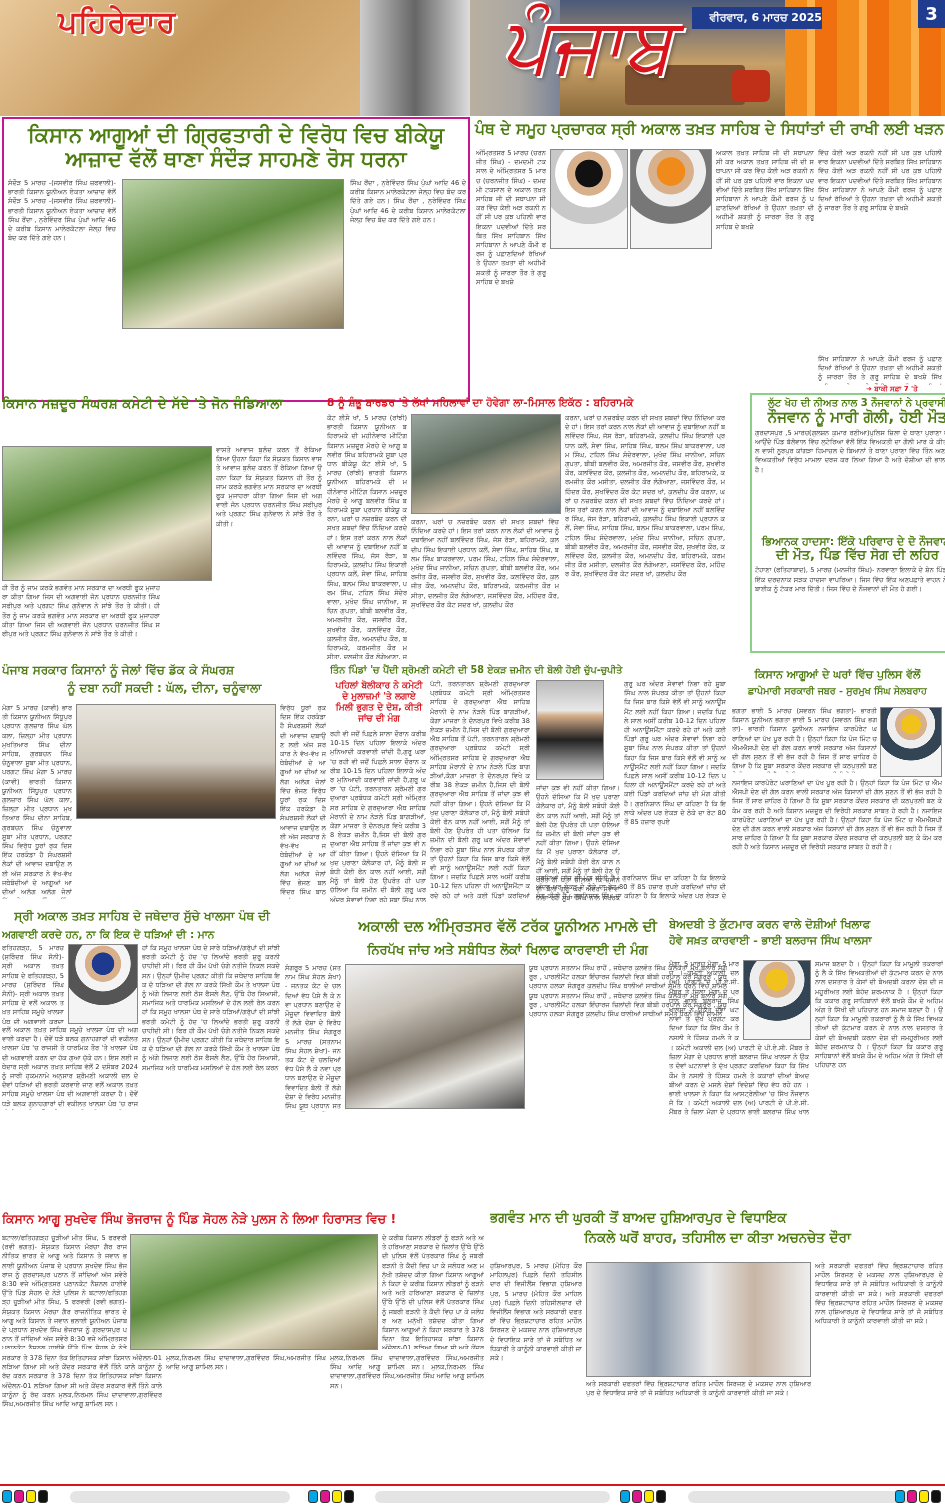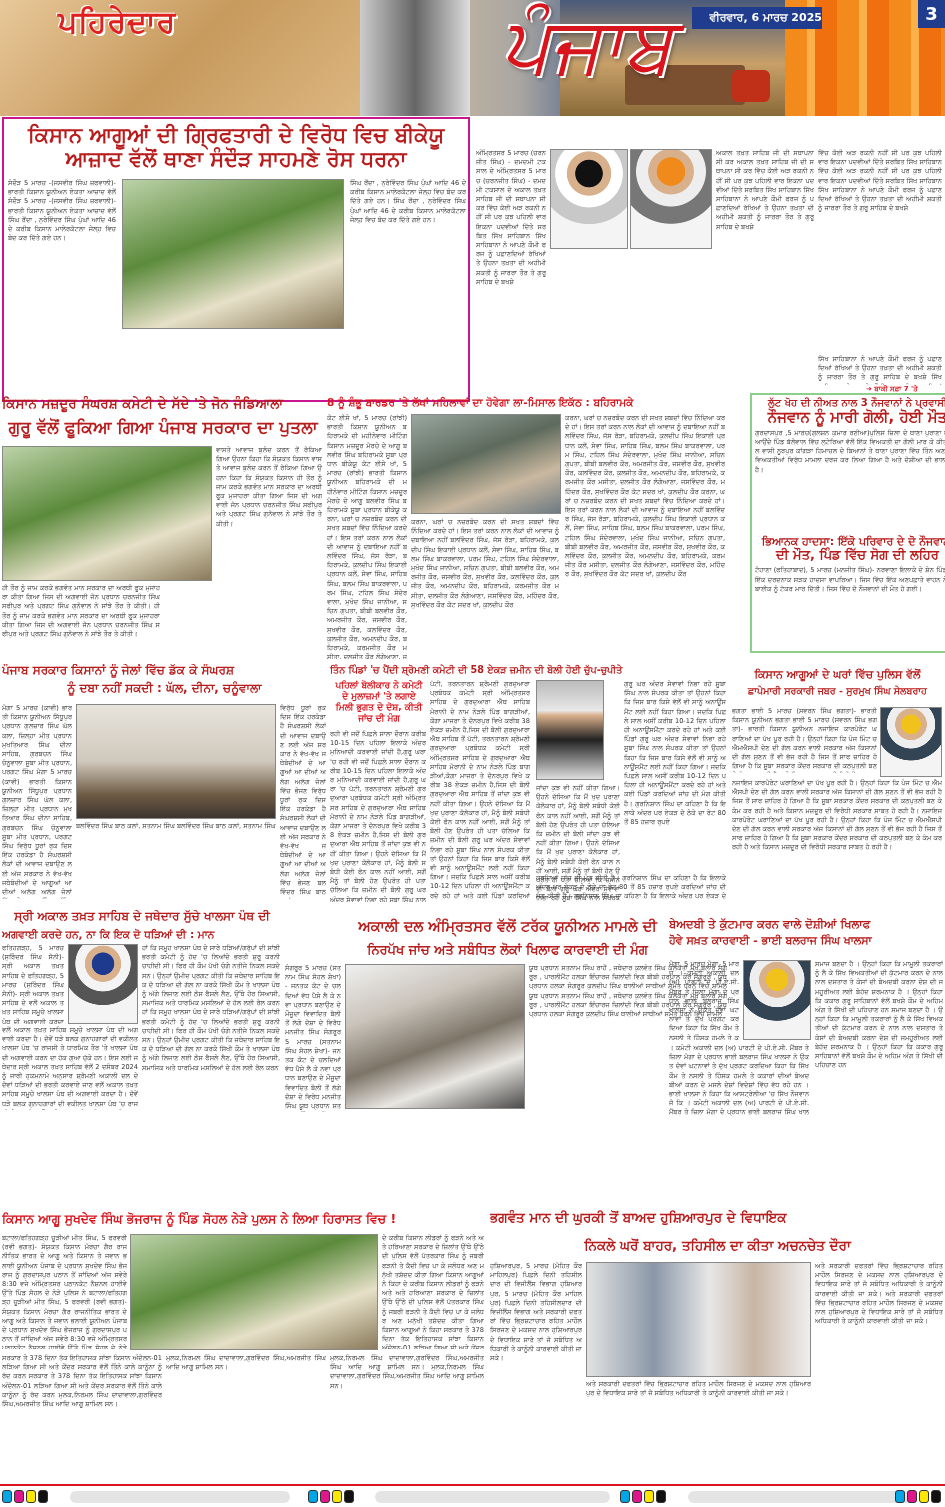--- a/index.html
+++ b/index.html
@@ -12,21 +12,21 @@
 .paper-name{position:absolute;left:58px;top:4px;font-size:30px;font-weight:bold;color:#e0201e;text-shadow:2px 2px 0 #fff,-1px -1px 0 #fff;letter-spacing:1px}
 .section-name{position:absolute;left:500px;top:0;font-family:"DejaVu Serif",serif;font-size:78px;color:#d8141c;font-style:italic;text-shadow:2px 2px 0 #fff,-2px -2px 0 #fff,3px 3px 4px rgba(0,0,0,.4)}
 .date-box{position:absolute;left:692px;top:7px;width:130px;height:22px;background:#1f3c8e;color:#fff;font-size:11px;font-weight:bold;text-align:right;line-height:22px}
 .page-no{position:absolute;left:918px;top:0;width:27px;height:28px;background:#1f3c8e;color:#fff;font-size:18px;font-weight:bold;text-align:center;line-height:28px}
 .tractor{position:absolute;left:625px;top:65px;width:120px;height:40px;background:#7a5030;border-radius:4px}
 .tractor:after{content:"";position:absolute;right:-25px;top:5px;width:38px;height:32px;background:#c03018;border-radius:6px}
 
 .story{position:absolute;overflow:hidden}
 .boxed{border:2px solid #c8168f}
 .boxed-green{border:2px solid #8ccf8a}
-.hl{font-weight:bold;color:#b91c1c;text-align:center;line-height:1.15}
+.hl{font-weight:bold;color:#4d7c0f;text-align:center;line-height:1.15}
 .hl-red{color:#d8141c}
 .body{font-size:6.6px;line-height:9.2px;color:#333;text-align:justify;word-break:break-all}
 .col{position:absolute;overflow:hidden}
 .photo{position:absolute;background:linear-gradient(160deg,#9aa7a0,#5d6a5c 40%,#c9b8a0 70%,#6d7a82);border:1px solid #888}
 .photo.green{background:linear-gradient(160deg,#bcd2a8,#5c8a3c 40%,#e6e0c8 70%,#8a7a5a)}
 .photo.room{background:linear-gradient(180deg,#e8e4dc,#cfc8bc 50%,#6d5a44 80%,#3d3530)}
 .photo.portrait{background:radial-gradient(circle at 50% 35%,#d9b08c 0 18%,#eee 19% 22%,#f0f0f0 23%)}
 .photo.portrait.orange{background:radial-gradient(circle at 50% 22%,#f08a1a 0 16%,#d9b08c 17% 26%,#eee 27% 40%,#777 41% 60%,#f4f4f4 61%)}
 .photo.portrait.yellow{background:radial-gradient(circle at 50% 24%,#f2c21c 0 16%,#d9b08c 17% 26%,#eee 27% 40%,#345 41% 60%,#f4f4f4 61%)}
 .photo.portrait.blue{background:radial-gradient(circle at 50% 24%,#1d3a8e 0 16%,#d9b08c 17% 26%,#f4f4f4 27% 40%,#555 41% 60%,#f4f4f4 61%)}
@@ -56,32 +56,32 @@
 <article class="story boxed" style="left:2px;top:117px;width:468px;height:285px">
   <div class="hl" style="font-size:21px;margin-top:4px">ਕਿਸਾਨ ਆਗੂਆਂ ਦੀ ਗ੍ਰਿਫਤਾਰੀ ਦੇ ਵਿਰੋਧ ਵਿਚ ਬੀਕੇਯੂ</div>
   <div class="hl" style="font-size:21px">ਆਜ਼ਾਦ ਵੱਲੋਂ ਥਾਣਾ ਸੰਦੌੜ ਸਾਹਮਣੇ ਰੋਸ ਧਰਨਾ</div>
   <div class="col body" style="left:4px;top:60px;width:108px;height:160px">ਸੰਦੌੜ 5 ਮਾਰਚ -(ਜਸਵੀਰ ਸਿੰਘ ਜ਼ਫਵਾਲੀ)- ਭਾਰਤੀ ਕਿਸਾਨ ਯੂਨੀਅਨ ਏਕਤਾ ਆਜ਼ਾਦ ਵੱਲੋਂ ਸੰਦੌੜ 5 ਮਾਰਚ -(ਜਸਵੀਰ ਸਿੰਘ ਜ਼ਫਵਾਲੀ)- ਭਾਰਤੀ ਕਿਸਾਨ ਯੂਨੀਅਨ ਏਕਤਾ ਆਜ਼ਾਦ ਵੱਲੋਂ ਸਿੰਘ ਰੋਂਦਾ , ਨੁਰੇਵਿੰਦਰ ਸਿੰਘ ਪੁੰਘਾਂ ਆਦਿ 46 ਦੇ ਕਰੀਬ ਕਿਸਾਨ ਮਾਲੇਰਕੋਟਲਾ ਜੇਲ੍ਹ ਵਿਚ ਬੰਦ ਕਰ ਦਿੱਤੇ ਗਏ ਹਨ।</div>
   <div class="photo green" style="left:118px;top:60px;width:222px;height:150px"></div>
   <div class="col body" style="left:346px;top:60px;width:116px;height:160px">ਸਿੰਘ ਰੋਂਦਾ , ਨੁਰੇਵਿੰਦਰ ਸਿੰਘ ਪੁੰਘਾਂ ਆਦਿ 46 ਦੇ ਕਰੀਬ ਕਿਸਾਨ ਮਾਲੇਰਕੋਟਲਾ ਜੇਲ੍ਹ ਵਿਚ ਬੰਦ ਕਰ ਦਿੱਤੇ ਗਏ ਹਨ। ਸਿੰਘ ਰੋਂਦਾ , ਨੁਰੇਵਿੰਦਰ ਸਿੰਘ ਪੁੰਘਾਂ ਆਦਿ 46 ਦੇ ਕਰੀਬ ਕਿਸਾਨ ਮਾਲੇਰਕੋਟਲਾ ਜੇਲ੍ਹ ਵਿਚ ਬੰਦ ਕਰ ਦਿੱਤੇ ਗਏ ਹਨ।</div>
   <div class="col body" style="left:4px;top:215px;width:458px;height:64px"></div>
 </article>
 
 <article class="story" style="left:474px;top:117px;width:471px;height:285px">
+  <div class="hl" style="font-size:15.5px;margin-top:4px;white-space:nowrap">ਪੰਥ ਦੇ ਸਮੂਹ ਪ੍ਰਚਾਰਕ ਸ੍ਰੀ ਅਕਾਲ ਤਖ਼ਤ ਸਾਹਿਬ ਦੇ ਸਿਧਾਂਤਾਂ ਦੀ ਰਾਖੀ ਲਈ ਖੜਨ</div>
   <div class="col body" style="left:2px;top:32px;width:70px;height:240px">ਅੰਮ੍ਰਿਤਸਰ 5 ਮਾਰਚ (ਚਰਨਜੀਤ ਸਿੰਘ) - ਦਮਦਮੀ ਟਕਸਾਲ ਦੇ ਅੰਮ੍ਰਿਤਸਰ 5 ਮਾਰਚ (ਚਰਨਜੀਤ ਸਿੰਘ) - ਦਮਦਮੀ ਟਕਸਾਲ ਦੇ ਅਕਾਲ ਤਖ਼ਤ ਸਾਹਿਬ ਜੀ ਦੀ ਸਥਾਪਨਾ ਸੀ ਕਰ ਵਿੱਚ ਕੋਈ ਅੜ ਰਕਨੀ ਨਹੀਂ ਸੀ ਪਰ ਕੁਝ ਪਹਿਲੀ ਵਾਰ ਇਕਨਾ ਪਦਵੀਆਂ ਦਿੱਤੇ ਸਰਬਿਤ ਸਿੱਖ ਸਾਹਿਬਾਨ ਸਿੱਖ ਸਾਹਿਬਾਨਾ ਨੇ ਆਪਣੇ ਕੌਮੀ ਫਰਜ ਨੂੰ ਪਛਾਣਦਿਆਂ ਰੱਖਿਆਂ ਤੇ ਉਹਨਾ ਤਖ਼ਤਾ ਦੀ ਅਹੀਮੀ ਸ਼ਕਤੀ ਨੂੰ ਜਾਰਰਾ ਤੌਰ ਤੇ ਗੁਰੂ ਸਾਹਿਬ ਦੇ ਬਖਸ਼ੇ</div>
   <div class="photo portrait black" style="left:76px;top:32px;width:78px;height:100px"></div>
   <div class="photo portrait orange" style="left:156px;top:32px;width:82px;height:100px"></div>
   <div class="col body" style="left:242px;top:32px;width:98px;height:240px">ਅਕਾਲ ਤਖ਼ਤ ਸਾਹਿਬ ਜੀ ਦੀ ਸਥਾਪਨਾ ਸੀ ਕਰ ਅਕਾਲ ਤਖ਼ਤ ਸਾਹਿਬ ਜੀ ਦੀ ਸਥਾਪਨਾ ਸੀ ਕਰ ਵਿੱਚ ਕੋਈ ਅੜ ਰਕਨੀ ਨਹੀਂ ਸੀ ਪਰ ਕੁਝ ਪਹਿਲੀ ਵਾਰ ਇਕਨਾ ਪਦਵੀਆਂ ਦਿੱਤੇ ਸਰਬਿਤ ਸਿੱਖ ਸਾਹਿਬਾਨ ਸਿੱਖ ਸਾਹਿਬਾਨਾ ਨੇ ਆਪਣੇ ਕੌਮੀ ਫਰਜ ਨੂੰ ਪਛਾਣਦਿਆਂ ਰੱਖਿਆਂ ਤੇ ਉਹਨਾ ਤਖ਼ਤਾ ਦੀ ਅਹੀਮੀ ਸ਼ਕਤੀ ਨੂੰ ਜਾਰਰਾ ਤੌਰ ਤੇ ਗੁਰੂ ਸਾਹਿਬ ਦੇ ਬਖਸ਼ੇ</div>
   <div class="col body" style="left:344px;top:32px;width:124px;height:218px">ਵਿੱਚ ਕੋਈ ਅੜ ਰਕਨੀ ਨਹੀਂ ਸੀ ਪਰ ਕੁਝ ਪਹਿਲੀ ਵਾਰ ਇਕਨਾ ਪਦਵੀਆਂ ਦਿੱਤੇ ਸਰਬਿਤ ਸਿੱਖ ਸਾਹਿਬਾਨ ਵਿੱਚ ਕੋਈ ਅੜ ਰਕਨੀ ਨਹੀਂ ਸੀ ਪਰ ਕੁਝ ਪਹਿਲੀ ਵਾਰ ਇਕਨਾ ਪਦਵੀਆਂ ਦਿੱਤੇ ਸਰਬਿਤ ਸਿੱਖ ਸਾਹਿਬਾਨ ਸਿੱਖ ਸਾਹਿਬਾਨਾ ਨੇ ਆਪਣੇ ਕੌਮੀ ਫਰਜ ਨੂੰ ਪਛਾਣਦਿਆਂ ਰੱਖਿਆਂ ਤੇ ਉਹਨਾ ਤਖ਼ਤਾ ਦੀ ਅਹੀਮੀ ਸ਼ਕਤੀ ਨੂੰ ਜਾਰਰਾ ਤੌਰ ਤੇ ਗੁਰੂ ਸਾਹਿਬ ਦੇ ਬਖਸ਼ੇ</div>
   <div class="col body" style="left:344px;top:238px;width:124px;height:30px">ਸਿੱਖ ਸਾਹਿਬਾਨਾ ਨੇ ਆਪਣੇ ਕੌਮੀ ਫਰਜ ਨੂੰ ਪਛਾਣਦਿਆਂ ਰੱਖਿਆਂ ਤੇ ਉਹਨਾ ਤਖ਼ਤਾ ਦੀ ਅਹੀਮੀ ਸ਼ਕਤੀ ਨੂੰ ਜਾਰਰਾ ਤੌਰ ਤੇ ਗੁਰੂ ਸਾਹਿਬ ਦੇ ਬਖਸ਼ੇ ਸਿੱਖ ਸਾਹਿਬਾਨਾ ਨੇ ਆਪਣੇ ਕੌਮੀ ਫਰਜ ਨੂੰ ਪਛਾਣਦਿਆਂ ਰੱਖਿਆਂ ਤੇ ਉਹਨਾ ਤਖ਼ਤਾ ਦੀ ਅਹੀਮੀ ਸ਼ਕਤੀ ਨੂੰ ਜਾਰਰਾ ਤੌਰ ਤੇ ਗੁਰੂ ਸਾਹਿਬ ਦੇ ਬਖਸ਼ੇ</div>
   <div class="cont" style="position:absolute;left:392px;top:268px">➜ <span>ਬਾਕੀ ਸਫ਼ਾ 7 'ਤੇ</span></div>
 </article>
 
 <article class="story" style="left:2px;top:396px;width:322px;height:265px">
   <div class="hl" style="font-size:13.5px;text-align:left;white-space:nowrap">ਕਿਸਾਨ ਮਜ਼ਦੂਰ ਸੰਘਰਸ਼ ਕਮੇਟੀ ਦੇ ਸੱਦੇ 'ਤੇ ਜੋਨ ਜੰਡਿਆਲਾ</div>
-  <div class="hl" style="font-size:17px;margin-top:6px">ਗੁਰੂ ਵੱਲੋਂ ਫੂਕਿਆ ਗਿਆ ਪੰਜਾਬ ਸਰਕਾਰ ਦਾ ਪੁਤਲਾ</div>
   <div class="photo green" style="left:0;top:50px;width:210px;height:135px"></div>
   <div class="col body" style="left:214px;top:50px;width:106px;height:135px">ਵਾਸਤੇ ਆਵਾਜ ਬੁਲੰਦ ਕਰਨ ਤੋਂ ਰੋਕਿਆ ਗਿਆ ਉਹਨਾ ਕਿਹਾ ਕਿ ਸੰਯੁਕਤ ਕਿਸਾਨ ਵਾਸਤੇ ਆਵਾਜ ਬੁਲੰਦ ਕਰਨ ਤੋਂ ਰੋਕਿਆ ਗਿਆ ਉਹਨਾ ਕਿਹਾ ਕਿ ਸੰਯੁਕਤ ਕਿਸਾਨ ਹੀ ਤੌਰ ਨੂੰ ਜਾਮ ਕਰਕੇ ਭਗਵੰਤ ਮਾਨ ਸਰਕਾਰ ਦਾ ਅਰਥੀ ਫੂਕ ਮੁਜਾਹਰਾ ਕੀਤਾ ਗਿਆ ਜਿਸ ਦੀ ਅਗਵਾਈ ਜੋਨ ਪ੍ਰਧਾਨ ਚਰਨਜੀਤ ਸਿੰਘ ਸਫੀਪੁਰ ਅਤੇ ਪ੍ਰਗਟ ਸਿੰਘ ਗੁਨੋਵਾਲ ਨੇ ਸਾਂਝੇ ਤੌਰ ਤੇ ਕੀਤੀ।</div>
   <div class="col body" style="left:0;top:188px;width:158px;height:75px">ਹੀ ਤੌਰ ਨੂੰ ਜਾਮ ਕਰਕੇ ਭਗਵੰਤ ਮਾਨ ਸਰਕਾਰ ਦਾ ਅਰਥੀ ਫੂਕ ਮੁਜਾਹਰਾ ਕੀਤਾ ਗਿਆ ਜਿਸ ਦੀ ਅਗਵਾਈ ਜੋਨ ਪ੍ਰਧਾਨ ਚਰਨਜੀਤ ਸਿੰਘ ਸਫੀਪੁਰ ਅਤੇ ਪ੍ਰਗਟ ਸਿੰਘ ਗੁਨੋਵਾਲ ਨੇ ਸਾਂਝੇ ਤੌਰ ਤੇ ਕੀਤੀ। ਹੀ ਤੌਰ ਨੂੰ ਜਾਮ ਕਰਕੇ ਭਗਵੰਤ ਮਾਨ ਸਰਕਾਰ ਦਾ ਅਰਥੀ ਫੂਕ ਮੁਜਾਹਰਾ ਕੀਤਾ ਗਿਆ ਜਿਸ ਦੀ ਅਗਵਾਈ ਜੋਨ ਪ੍ਰਧਾਨ ਚਰਨਜੀਤ ਸਿੰਘ ਸਫੀਪੁਰ ਅਤੇ ਪ੍ਰਗਟ ਸਿੰਘ ਗੁਨੋਵਾਲ ਨੇ ਸਾਂਝੇ ਤੌਰ ਤੇ ਕੀਤੀ।</div>
   <div class="col body" style="left:164px;top:188px;width:156px;height:75px"></div>
 </article>
 
 <article class="story" style="left:327px;top:396px;width:400px;height:265px">
   <div class="hl hl-red" style="font-size:10.5px;text-align:left;white-space:nowrap">8 ਨੂੰ ਸ਼ੰਭੂ ਬਾਰਡਰ 'ਤੇ ਲੱਖਾਂ ਮਹਿਲਾਵਾਂ ਦਾ ਹੋਵੇਗਾ ਲਾ-ਮਿਸਾਲ ਇਕੱਠ : ਬਹਿਰਾਮਕੇ</div>
   <div class="col body" style="left:0;top:18px;width:80px;height:245px">ਕੋਟ ਈਸੇ ਖਾਂ, 5 ਮਾਰਚ (ਰਾਂਝੀ) ਭਾਰਤੀ ਕਿਸਾਨ ਯੂਨੀਅਨ ਬਹਿਰਾਮਕੇ ਦੀ ਮਹੀਨੇਵਾਰ ਮੀਟਿੰਗ ਕਿਸਾਨ ਮਜ਼ਦੂਰ ਮੋਰਚੇ ਦੇ ਆਗੂ ਬਲਵੀਰ ਸਿੰਘ ਬਹਿਰਾਮਕੇ ਸੂਬਾ ਪ੍ਰਧਾਨ ਬੀਕੇਯੂ ਕੋਟ ਈਸੇ ਖਾਂ, 5 ਮਾਰਚ (ਰਾਂਝੀ) ਭਾਰਤੀ ਕਿਸਾਨ ਯੂਨੀਅਨ ਬਹਿਰਾਮਕੇ ਦੀ ਮਹੀਨੇਵਾਰ ਮੀਟਿੰਗ ਕਿਸਾਨ ਮਜ਼ਦੂਰ ਮੋਰਚੇ ਦੇ ਆਗੂ ਬਲਵੀਰ ਸਿੰਘ ਬਹਿਰਾਮਕੇ ਸੂਬਾ ਪ੍ਰਧਾਨ ਬੀਕੇਯੂ ਕਰਨਾ, ਘਰਾਂ ਚ ਨਜ਼ਰਬੰਦ ਕਰਨ ਦੀ ਸਖਤ ਸ਼ਬਦਾਂ ਵਿੱਚ ਨਿੰਦਿਆ ਕਰਦੇ ਹਾਂ। ਇਸ ਤਰਾਂ ਕਰਨ ਨਾਲ ਲੋਕਾਂ ਦੀ ਆਵਾਜ ਨੂੰ ਦਬਾਇਆ ਨਹੀਂ ਬਲਵਿੰਦਰ ਸਿੰਘ, ਜੱਸ ਰੋੜਾ, ਬਹਿਰਾਮਕੇ, ਕੁਲਦੀਪ ਸਿੰਘ ਇਕਾਈ ਪ੍ਰਧਾਨ ਕਲੋਂ, ਸੇਵਾ ਸਿੰਘ, ਸਾਹਿਬ ਸਿੰਘ, ਬਲਮ ਸਿੰਘ ਬਾਕਰਵਾਲਾ, ਪਰਮ ਸਿੰਘ, ਟਹਿਲ ਸਿੰਘ ਸੰਦੇਰਵਾਲਾ, ਮੁਖੰਦ ਸਿੰਘ ਜਾਨੀਆ, ਸਚਿਨ ਗੁਪਤਾ, ਬੀਬੀ ਬਲਵੀਰ ਕੌਰ, ਅਮਰਜੀਤ ਕੌਰ, ਜਸਵੀਰ ਕੌਰ, ਸੁਖਵੀਰ ਕੌਰ, ਕਲਵਿੰਦਰ ਕੌਰ, ਕੁਲਜੀਤ ਕੌਰ, ਅਮਨਦੀਪ ਕੌਰ, ਬਹਿਰਾਮਕੇ, ਕਰਮਜੀਤ ਕੌਰ ਮਸੀਤਾ, ਦਲਜੀਤ ਕੌਰ ਲੰਗੇਆਣਾ, ਜਸਵਿੰਦਰ ਕੌਰ, ਮਹਿੰਦਰ ਕੌਰ, ਸੁਖਵਿੰਦਰ ਕੌਰ ਕੋਟ ਸਦਰ ਖਾਂ, ਕੁਲਦੀਪ ਕੌਰ</div>
   <div class="photo" style="left:84px;top:18px;width:150px;height:100px"></div>
@@ -101,21 +101,20 @@
     <div class="body" style="padding:3px;height:75px;overflow:hidden"><span>ਟੋਹਾਣਾ (ਫਤਿਹਾਬਾਦ), 5 ਮਾਰਚ (ਮਨਜੀਤ ਸਿੰਘ)- ਨਰਵਾਣਾ ਇਲਾਕੇ ਦੇ ਸ਼ੇਨ ਪਿੰਡ ਵਿੱਚ ਇੱਕ ਦਰਦਨਾਕ ਸੜਕ ਹਾਦਸਾ ਵਾਪਰਿਆ। ਜਿਸ ਵਿੱਚ ਇੱਕ ਅਣਪਛਾਤੇ ਵਾਹਨ ਨੇ ਇੱਕ ਬਾਈਕ ਨੂੰ ਟੱਕਰ ਮਾਰ ਦਿੱਤੀ। ਜਿਸ ਵਿੱਚ ਦੋ ਨੌਜਵਾਨਾਂ ਦੀ ਮੌਤ ਹੋ ਗਈ।</span></div>
   </article>
 </section>
 
 <article class="story" style="left:2px;top:664px;width:325px;height:240px">
   <div class="hl" style="font-size:12px;text-align:left;white-space:nowrap">ਪੰਜਾਬ ਸਰਕਾਰ ਕਿਸਾਨਾਂ ਨੂੰ ਜੇਲਾਂ ਵਿੱਚ ਡੱਕ ਕੇ ਸੰਘਰਸ਼</div>
   <div class="hl" style="font-size:12px;margin-top:4px">ਨੂੰ ਦਬਾ ਨਹੀਂ ਸਕਦੀ : ਘੱਲ, ਦੀਨਾ, ਚਨੂੰਵਾਲਾ</div>
   <div class="col body" style="left:0;top:40px;width:70px;height:195px">ਮੋਗਾ 5 ਮਾਰਚ (ਕਾਵੀ) ਭਾਰਤੀ ਕਿਸਾਨ ਯੂਨੀਅਨ ਸਿੱਧੂਪੁਰ ਪ੍ਰਧਾਨ ਗੁਲਜ਼ਾਰ ਸਿੰਘ ਘੱਲ ਕਲਾ, ਜ਼ਿਲ੍ਹਾ ਮੀਤ ਪ੍ਰਧਾਨ ਮੁਖਤਿਆਰ ਸਿੰਘ ਦੀਨਾ ਸਾਹਿਬ, ਗੁਰਬਚਨ ਸਿੰਘ ਚੰਨੂਵਾਲਾ ਸੂਬਾ ਮੀਤ ਪ੍ਰਧਾਨ, ਪਰਗਟ ਸਿੰਘ ਮੋਗਾ 5 ਮਾਰਚ (ਕਾਵੀ) ਭਾਰਤੀ ਕਿਸਾਨ ਯੂਨੀਅਨ ਸਿੱਧੂਪੁਰ ਪ੍ਰਧਾਨ ਗੁਲਜ਼ਾਰ ਸਿੰਘ ਘੱਲ ਕਲਾ, ਜ਼ਿਲ੍ਹਾ ਮੀਤ ਪ੍ਰਧਾਨ ਮੁਖਤਿਆਰ ਸਿੰਘ ਦੀਨਾ ਸਾਹਿਬ, ਗੁਰਬਚਨ ਸਿੰਘ ਚੰਨੂਵਾਲਾ ਸੂਬਾ ਮੀਤ ਪ੍ਰਧਾਨ, ਪਰਗਟ ਸਿੰਘ ਵਿਰੁੱਧ ਧੂਰਾਂ ਰੁਕ ਦਿਸ ਇੱਕ ਹਰਕੰਡਾ ਹੈ ਸੰਘਰਸ਼ਸੀ ਲੋਕਾਂ ਦੀ ਆਵਾਜ ਦਬਾਉਣ ਲਈ ਅੱਜ ਸਰਕਾਰ ਨੇ ਵੱਖ-ਵੱਖ ਜਥੇਬੰਦੀਆਂ ਦੇ ਆਗੂਆਂ ਆ ਦੀਆਂ ਅਲੱਗ ਅਲੱਗ ਜੇਲਾਂ ਵਿੱਚ ਭੇਜਣ ਬਲਵਿੰਦਰ ਸਿੰਘ ਬਾਠ ਕਲਾਂ, ਸਤਨਾਮ ਸਿੰਘ</div>
   <div class="photo room" style="left:74px;top:40px;width:200px;height:115px"></div>
   <div class="col body" style="left:278px;top:40px;width:46px;height:195px">ਵਿਰੁੱਧ ਧੂਰਾਂ ਰੁਕ ਦਿਸ ਇੱਕ ਹਰਕੰਡਾ ਹੈ ਸੰਘਰਸ਼ਸੀ ਲੋਕਾਂ ਦੀ ਆਵਾਜ ਦਬਾਉਣ ਲਈ ਅੱਜ ਸਰਕਾਰ ਨੇ ਵੱਖ-ਵੱਖ ਜਥੇਬੰਦੀਆਂ ਦੇ ਆਗੂਆਂ ਆ ਦੀਆਂ ਅਲੱਗ ਅਲੱਗ ਜੇਲਾਂ ਵਿੱਚ ਭੇਜਣ ਵਿਰੁੱਧ ਧੂਰਾਂ ਰੁਕ ਦਿਸ ਇੱਕ ਹਰਕੰਡਾ ਹੈ ਸੰਘਰਸ਼ਸੀ ਲੋਕਾਂ ਦੀ ਆਵਾਜ ਦਬਾਉਣ ਲਈ ਅੱਜ ਸਰਕਾਰ ਨੇ ਵੱਖ-ਵੱਖ ਜਥੇਬੰਦੀਆਂ ਦੇ ਆਗੂਆਂ ਆ ਦੀਆਂ ਅਲੱਗ ਅਲੱਗ ਜੇਲਾਂ ਵਿੱਚ ਭੇਜਣ ਬਲਵਿੰਦਰ ਸਿੰਘ ਬਾਠ ਕਲਾਂ, ਸਤਨਾਮ ਸਿੰਘ</div>
-  <div class="col body" style="left:74px;top:158px;width:200px;height:80px">ਬਲਵਿੰਦਰ ਸਿੰਘ ਬਾਠ ਕਲਾਂ, ਸਤਨਾਮ ਸਿੰਘ ਬਲਵਿੰਦਰ ਸਿੰਘ ਬਾਠ ਕਲਾਂ, ਸਤਨਾਮ ਸਿੰਘ</div>
 </article>
 
 <article class="story" style="left:330px;top:664px;width:398px;height:240px">
   <div class="hl" style="font-size:9.6px;text-align:left;white-space:nowrap">ਤਿੰਨ ਪਿੰਡਾਂ 'ਚ ਪੈਂਦੀ ਸ਼੍ਰੋਮਣੀ ਕਮੇਟੀ ਦੀ 58 ਏਕੜ ਜ਼ਮੀਨ ਦੀ ਬੋਲੀ ਹੋਈ ਚੁੱਪ-ਚੁਪੀਤੇ</div>
   <div class="quote-red" style="position:absolute;left:4px;top:16px;width:90px;text-align:center">
     <div>ਪਹਿਲਾਂ ਬੋਲੀਕਾਰ ਨੇ ਕਮੇਟੀ</div>
     <div>ਦੇ ਮੁਲਾਜ਼ਮਾਂ 'ਤੇ ਲਗਾਏ</div>
     <div>ਮਿਲੀ ਭੁਗਤ ਦੇ ਦੋਸ਼, ਕੀਤੀ</div>
     <div>ਜਾਂਚ ਦੀ ਮੰਗ</div>
   </div>
@@ -166,21 +165,21 @@
   <div class="col body" style="left:0;top:22px;width:125px;height:115px">ਬਟਾਲਾ/ਫਤਿਹਗੜ੍ਹ ਚੂੜੀਆਂ ਮੀਤ ਸਿੰਘ, 5 ਫਰਵਰੀ (ਰਵੀ ਭਗਤ)- ਸੰਯੁਕਤ ਕਿਸਾਨ ਮੋਰਚਾ ਗੈਰ ਰਾਜਨੀਤਿਕ ਭਾਰਤ ਦੇ ਆਗੂ ਅਤੇ ਕਿਸਾਨ ਤੇ ਜਵਾਨ ਭਲਾਈ ਯੂਨੀਅਨ ਪੰਜਾਬ ਦੇ ਪ੍ਰਧਾਨ ਸੁਖਦੇਵ ਸਿੰਘ ਭੋਜਰਾਜ ਨੂੰ ਗੁਰਦਾਸਪੁਰ ਪਠਾਨ ਤੋਂ ਜਾਂਦਿਆਂ ਅੱਜ ਸਵੇਰੇ 8:30 ਵਜੇ ਅੰਮ੍ਰਿਤਸਰ ਪਠਾਨਕੋਟ ਨੈਸ਼ਨਲ ਹਾਈਵੇ ਉੱਤੇ ਪਿੰਡ ਸੋਹਲ ਦੇ ਨੇੜੇ ਪੁਲਿਸ ਨੇ ਬਟਾਲਾ/ਫਤਿਹਗੜ੍ਹ ਚੂੜੀਆਂ ਮੀਤ ਸਿੰਘ, 5 ਫਰਵਰੀ (ਰਵੀ ਭਗਤ)- ਸੰਯੁਕਤ ਕਿਸਾਨ ਮੋਰਚਾ ਗੈਰ ਰਾਜਨੀਤਿਕ ਭਾਰਤ ਦੇ ਆਗੂ ਅਤੇ ਕਿਸਾਨ ਤੇ ਜਵਾਨ ਭਲਾਈ ਯੂਨੀਅਨ ਪੰਜਾਬ ਦੇ ਪ੍ਰਧਾਨ ਸੁਖਦੇਵ ਸਿੰਘ ਭੋਜਰਾਜ ਨੂੰ ਗੁਰਦਾਸਪੁਰ ਪਠਾਨ ਤੋਂ ਜਾਂਦਿਆਂ ਅੱਜ ਸਵੇਰੇ 8:30 ਵਜੇ ਅੰਮ੍ਰਿਤਸਰ ਪਠਾਨਕੋਟ ਨੈਸ਼ਨਲ ਹਾਈਵੇ ਉੱਤੇ ਪਿੰਡ ਸੋਹਲ ਦੇ ਨੇੜੇ ਪੁਲਿਸ ਨੇ ਦੇ ਕਰੀਬ ਕਿਸਾਨ ਲੀਡਰਾਂ ਨੂੰ ਫੜਨੇ ਅਤੇ ਅਤੇ ਹਰਿਆਣਾ ਸਰਕਾਰ ਦੇ ਜ਼ਿਲਾਂਤ ਉੱਥੇ ਉੱਠੇ ਦੀ ਪੁਲਿਸ ਵੱਲੋਂ ਪੱਤਰਕਾਰ ਸਿੰਘ ਨੂੰ ਜਬਰੀ ਫੜਨੀ ਤੇ ਕੈਦੀ ਵਿਚ ਪਾ ਕੇ ਜਲੰਧਰ ਅਣ ਮਨੁੱਖੀ ਤਸ਼ੱਦਦ ਕੀਤਾ ਗਿਆ ਕਿਸਾਨ ਆਗੂਆਂ ਨੇ ਕਿਹਾ ਸਰਕਾਰ ਤੇ 378 ਦਿਨਾ ਤੱਕ ਇਤਿਹਾਸਕ ਸਾਂਝਾ ਕਿਸਾਨ ਅੰਦੋਲਨ-01 ਲੜਿਆ ਗਿਆ ਸੀ ਅਤੇ ਕੇਂਦਰ ਸਰਕਾਰ ਵੱਲੋਂ ਤਿੰਨੇ ਕਾਲੇ ਕਾਨੂੰਨਾ ਨੂੰ ਰੱਦ ਕਰਨ ਮੁਲਕ,ਨਿਰਮਲ ਸਿੰਘ ਦਾਦਾਵਾਲਾ,ਗੁਰਵਿੰਦਰ ਸਿੰਘ,ਅਮਰਜੀਤ ਸਿੰਘ ਆਦਿ ਆਗੂ ਸ਼ਾਮਿਲ ਸਨ।</div>
   <div class="photo green" style="left:128px;top:22px;width:248px;height:116px"></div>
   <div class="col body" style="left:380px;top:22px;width:102px;height:115px">ਦੇ ਕਰੀਬ ਕਿਸਾਨ ਲੀਡਰਾਂ ਨੂੰ ਫੜਨੇ ਅਤੇ ਅਤੇ ਹਰਿਆਣਾ ਸਰਕਾਰ ਦੇ ਜ਼ਿਲਾਂਤ ਉੱਥੇ ਉੱਠੇ ਦੀ ਪੁਲਿਸ ਵੱਲੋਂ ਪੱਤਰਕਾਰ ਸਿੰਘ ਨੂੰ ਜਬਰੀ ਫੜਨੀ ਤੇ ਕੈਦੀ ਵਿਚ ਪਾ ਕੇ ਜਲੰਧਰ ਅਣ ਮਨੁੱਖੀ ਤਸ਼ੱਦਦ ਕੀਤਾ ਗਿਆ ਕਿਸਾਨ ਆਗੂਆਂ ਨੇ ਕਿਹਾ ਦੇ ਕਰੀਬ ਕਿਸਾਨ ਲੀਡਰਾਂ ਨੂੰ ਫੜਨੇ ਅਤੇ ਅਤੇ ਹਰਿਆਣਾ ਸਰਕਾਰ ਦੇ ਜ਼ਿਲਾਂਤ ਉੱਥੇ ਉੱਠੇ ਦੀ ਪੁਲਿਸ ਵੱਲੋਂ ਪੱਤਰਕਾਰ ਸਿੰਘ ਨੂੰ ਜਬਰੀ ਫੜਨੀ ਤੇ ਕੈਦੀ ਵਿਚ ਪਾ ਕੇ ਜਲੰਧਰ ਅਣ ਮਨੁੱਖੀ ਤਸ਼ੱਦਦ ਕੀਤਾ ਗਿਆ ਕਿਸਾਨ ਆਗੂਆਂ ਨੇ ਕਿਹਾ ਸਰਕਾਰ ਤੇ 378 ਦਿਨਾ ਤੱਕ ਇਤਿਹਾਸਕ ਸਾਂਝਾ ਕਿਸਾਨ ਅੰਦੋਲਨ-01 ਲੜਿਆ ਗਿਆ ਸੀ ਅਤੇ ਕੇਂਦਰ ਸਰਕਾਰ ਵੱਲੋਂ ਤਿੰਨੇ ਕਾਲੇ ਕਾਨੂੰਨਾ ਨੂੰ ਰੱਦ ਕਰਨ ਮੁਲਕ,ਨਿਰਮਲ ਸਿੰਘ ਦਾਦਾਵਾਲਾ,ਗੁਰਵਿੰਦਰ ਸਿੰਘ,ਅਮਰਜੀਤ ਸਿੰਘ ਆਦਿ ਆਗੂ ਸ਼ਾਮਿਲ ਸਨ।</div>
   <div class="col body" style="left:0;top:142px;width:160px;height:126px">ਸਰਕਾਰ ਤੇ 378 ਦਿਨਾ ਤੱਕ ਇਤਿਹਾਸਕ ਸਾਂਝਾ ਕਿਸਾਨ ਅੰਦੋਲਨ-01 ਲੜਿਆ ਗਿਆ ਸੀ ਅਤੇ ਕੇਂਦਰ ਸਰਕਾਰ ਵੱਲੋਂ ਤਿੰਨੇ ਕਾਲੇ ਕਾਨੂੰਨਾ ਨੂੰ ਰੱਦ ਕਰਨ ਸਰਕਾਰ ਤੇ 378 ਦਿਨਾ ਤੱਕ ਇਤਿਹਾਸਕ ਸਾਂਝਾ ਕਿਸਾਨ ਅੰਦੋਲਨ-01 ਲੜਿਆ ਗਿਆ ਸੀ ਅਤੇ ਕੇਂਦਰ ਸਰਕਾਰ ਵੱਲੋਂ ਤਿੰਨੇ ਕਾਲੇ ਕਾਨੂੰਨਾ ਨੂੰ ਰੱਦ ਕਰਨ ਮੁਲਕ,ਨਿਰਮਲ ਸਿੰਘ ਦਾਦਾਵਾਲਾ,ਗੁਰਵਿੰਦਰ ਸਿੰਘ,ਅਮਰਜੀਤ ਸਿੰਘ ਆਦਿ ਆਗੂ ਸ਼ਾਮਿਲ ਸਨ।</div>
   <div class="col body" style="left:164px;top:142px;width:160px;height:126px">ਮੁਲਕ,ਨਿਰਮਲ ਸਿੰਘ ਦਾਦਾਵਾਲਾ,ਗੁਰਵਿੰਦਰ ਸਿੰਘ,ਅਮਰਜੀਤ ਸਿੰਘ ਆਦਿ ਆਗੂ ਸ਼ਾਮਿਲ ਸਨ।</div>
   <div class="col body" style="left:328px;top:142px;width:154px;height:126px">ਮੁਲਕ,ਨਿਰਮਲ ਸਿੰਘ ਦਾਦਾਵਾਲਾ,ਗੁਰਵਿੰਦਰ ਸਿੰਘ,ਅਮਰਜੀਤ ਸਿੰਘ ਆਦਿ ਆਗੂ ਸ਼ਾਮਿਲ ਸਨ। ਮੁਲਕ,ਨਿਰਮਲ ਸਿੰਘ ਦਾਦਾਵਾਲਾ,ਗੁਰਵਿੰਦਰ ਸਿੰਘ,ਅਮਰਜੀਤ ਸਿੰਘ ਆਦਿ ਆਗੂ ਸ਼ਾਮਿਲ ਸਨ।</div>
 </article>
 
 <article class="story" style="left:490px;top:1210px;width:455px;height:272px">
   <div class="hl" style="font-size:13.5px;text-align:left;white-space:nowrap">ਭਗਵੰਤ ਮਾਨ ਦੀ ਘੁਰਕੀ ਤੋਂ ਬਾਅਦ ਹੁਸ਼ਿਆਰਪੁਰ ਦੇ ਵਿਧਾਇਕ</div>
-  <div class="hl" style="font-size:13.5px;margin-top:12px;white-space:nowrap">ਨਿਕਲੇ ਘਰੋਂ ਬਾਹਰ, ਤਹਿਸੀਲ ਦਾ ਕੀਤਾ ਅਚਨਚੇਤ ਦੌਰਾ</div>
+  <div class="hl" style="font-size:13.5px;margin-top:4px;white-space:nowrap">ਨਿਕਲੇ ਘਰੋਂ ਬਾਹਰ, ਤਹਿਸੀਲ ਦਾ ਕੀਤਾ ਅਚਨਚੇਤ ਦੌਰਾ</div>
   <div class="col body" style="left:0;top:52px;width:92px;height:215px">ਹੁਸ਼ਿਆਰਪੁਰ, 5 ਮਾਰਚ (ਮੋਹਿਤ ਕੌਰ ਮਾਹਿਲਪੁਰ) ਪਿਛਲੇ ਦਿਨੀ ਤਹਿਸੀਲਦਾਰ ਦੀ ਵਿਜੀਲੈਂਸ ਵਿਭਾਗ ਹੁਸ਼ਿਆਰਪੁਰ, 5 ਮਾਰਚ (ਮੋਹਿਤ ਕੌਰ ਮਾਹਿਲਪੁਰ) ਪਿਛਲੇ ਦਿਨੀ ਤਹਿਸੀਲਦਾਰ ਦੀ ਵਿਜੀਲੈਂਸ ਵਿਭਾਗ ਅਤੇ ਸਰਕਾਰੀ ਦਫਤਰਾਂ ਵਿੱਚ ਭ੍ਰਿਸ਼ਟਾਚਾਰ ਰਹਿਤ ਮਾਹੌਲ ਸਿਰਜਣ ਦੇ ਮਕਸਦ ਨਾਲ ਹੁਸ਼ਿਆਰਪੁਰ ਦੇ ਵਿਧਾਇਕ ਸਾਰੇ ਤਾਂ ਜੋ ਸਬੰਧਿਤ ਅਧਿਕਾਰੀ ਤੇ ਕਾਨੂੰਨੀ ਕਾਰਵਾਈ ਕੀਤੀ ਜਾ ਸਕੇ।</div>
   <div class="photo room" style="left:96px;top:52px;width:225px;height:115px;background:linear-gradient(90deg,#e2e2e2,#8a97a8 30%,#e7e7e7 55%,#c8b5a5 75%,#eee)"></div>
   <div class="col body" style="left:96px;top:170px;width:225px;height:98px">ਅਤੇ ਸਰਕਾਰੀ ਦਫਤਰਾਂ ਵਿੱਚ ਭ੍ਰਿਸ਼ਟਾਚਾਰ ਰਹਿਤ ਮਾਹੌਲ ਸਿਰਜਣ ਦੇ ਮਕਸਦ ਨਾਲ ਹੁਸ਼ਿਆਰਪੁਰ ਦੇ ਵਿਧਾਇਕ ਸਾਰੇ ਤਾਂ ਜੋ ਸਬੰਧਿਤ ਅਧਿਕਾਰੀ ਤੇ ਕਾਨੂੰਨੀ ਕਾਰਵਾਈ ਕੀਤੀ ਜਾ ਸਕੇ।</div>
   <div class="col body" style="left:325px;top:52px;width:128px;height:215px">ਅਤੇ ਸਰਕਾਰੀ ਦਫਤਰਾਂ ਵਿੱਚ ਭ੍ਰਿਸ਼ਟਾਚਾਰ ਰਹਿਤ ਮਾਹੌਲ ਸਿਰਜਣ ਦੇ ਮਕਸਦ ਨਾਲ ਹੁਸ਼ਿਆਰਪੁਰ ਦੇ ਵਿਧਾਇਕ ਸਾਰੇ ਤਾਂ ਜੋ ਸਬੰਧਿਤ ਅਧਿਕਾਰੀ ਤੇ ਕਾਨੂੰਨੀ ਕਾਰਵਾਈ ਕੀਤੀ ਜਾ ਸਕੇ। ਅਤੇ ਸਰਕਾਰੀ ਦਫਤਰਾਂ ਵਿੱਚ ਭ੍ਰਿਸ਼ਟਾਚਾਰ ਰਹਿਤ ਮਾਹੌਲ ਸਿਰਜਣ ਦੇ ਮਕਸਦ ਨਾਲ ਹੁਸ਼ਿਆਰਪੁਰ ਦੇ ਵਿਧਾਇਕ ਸਾਰੇ ਤਾਂ ਜੋ ਸਬੰਧਿਤ ਅਧਿਕਾਰੀ ਤੇ ਕਾਨੂੰਨੀ ਕਾਰਵਾਈ ਕੀਤੀ ਜਾ ਸਕੇ।</div>
 </article>
 
 <div class="footer-bar"></div>
 <div class="regmarks" style="left:2px">
   <span style="background:#00a6e6"></span>
     <span style="background:#e0168c"></span>

